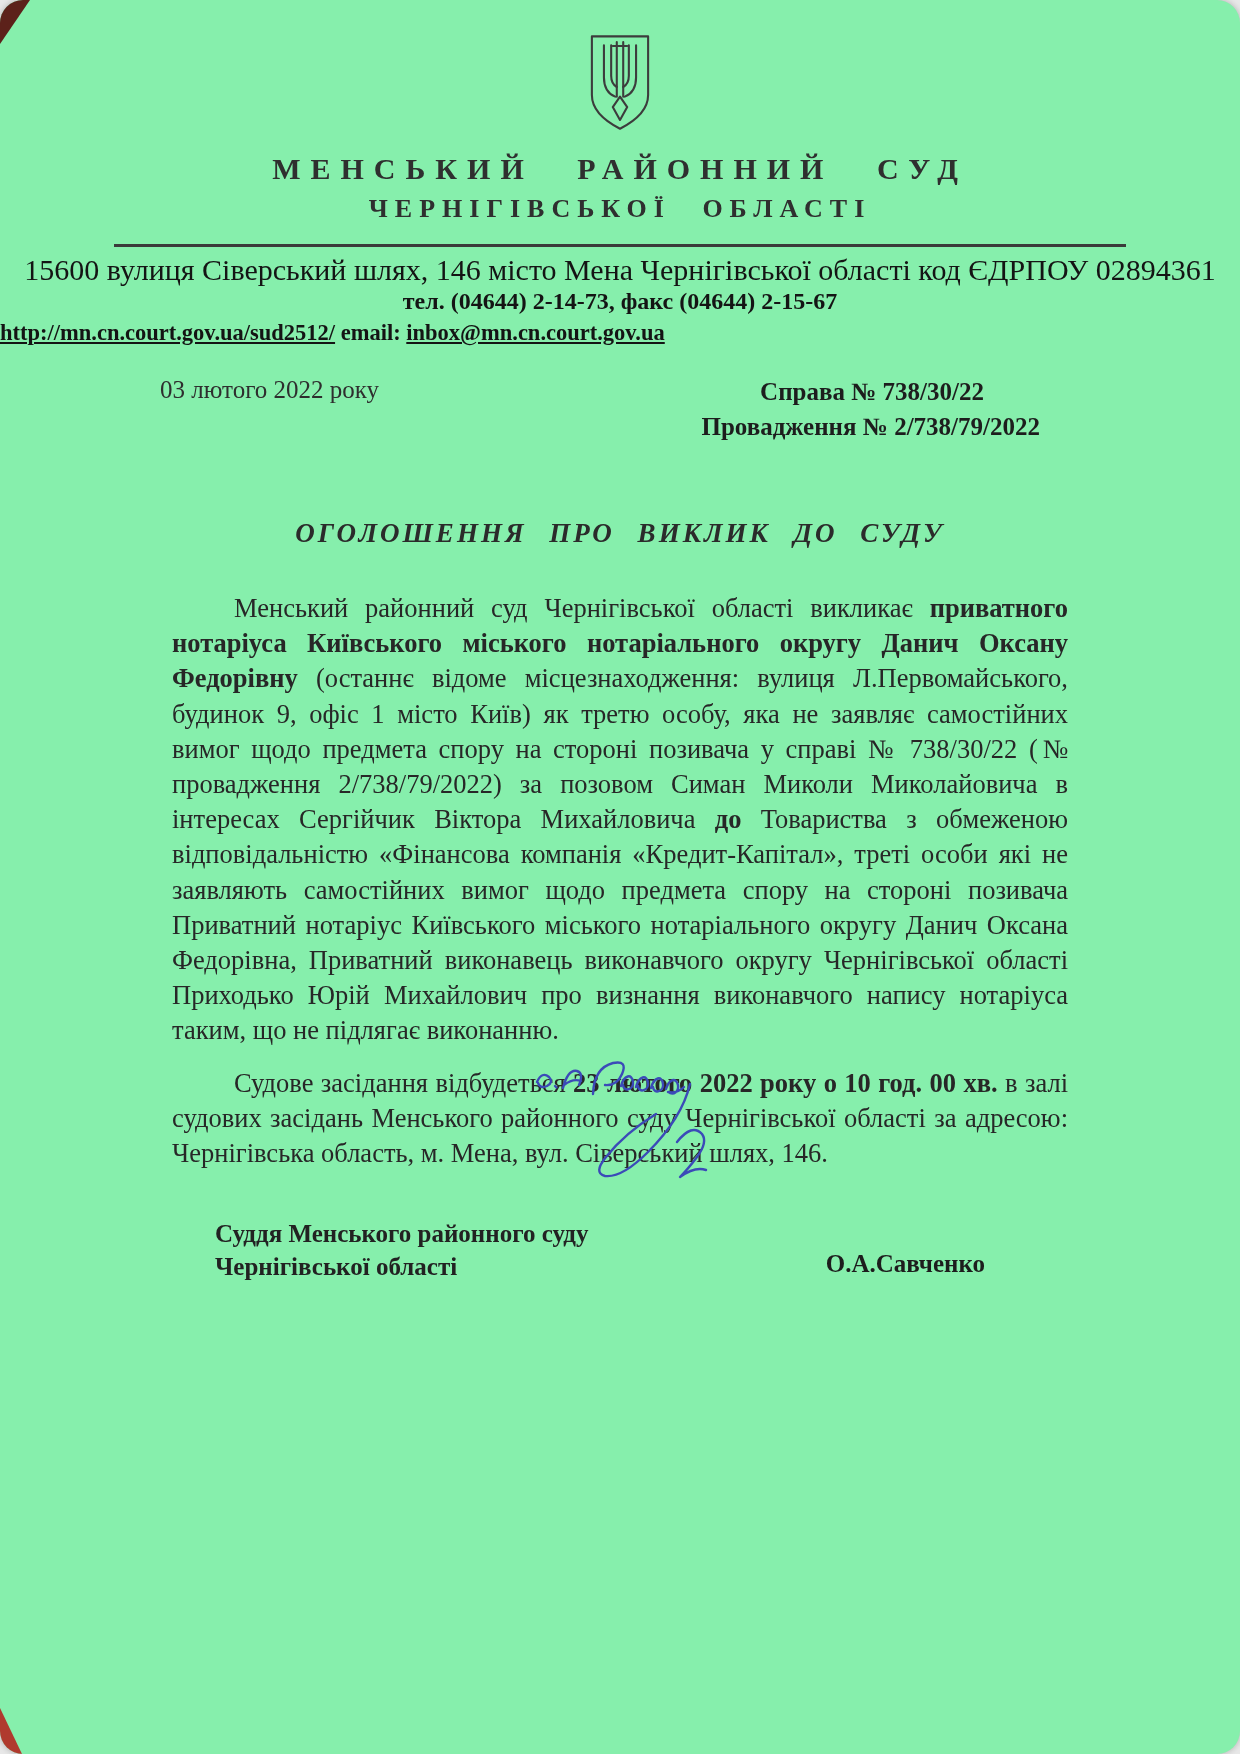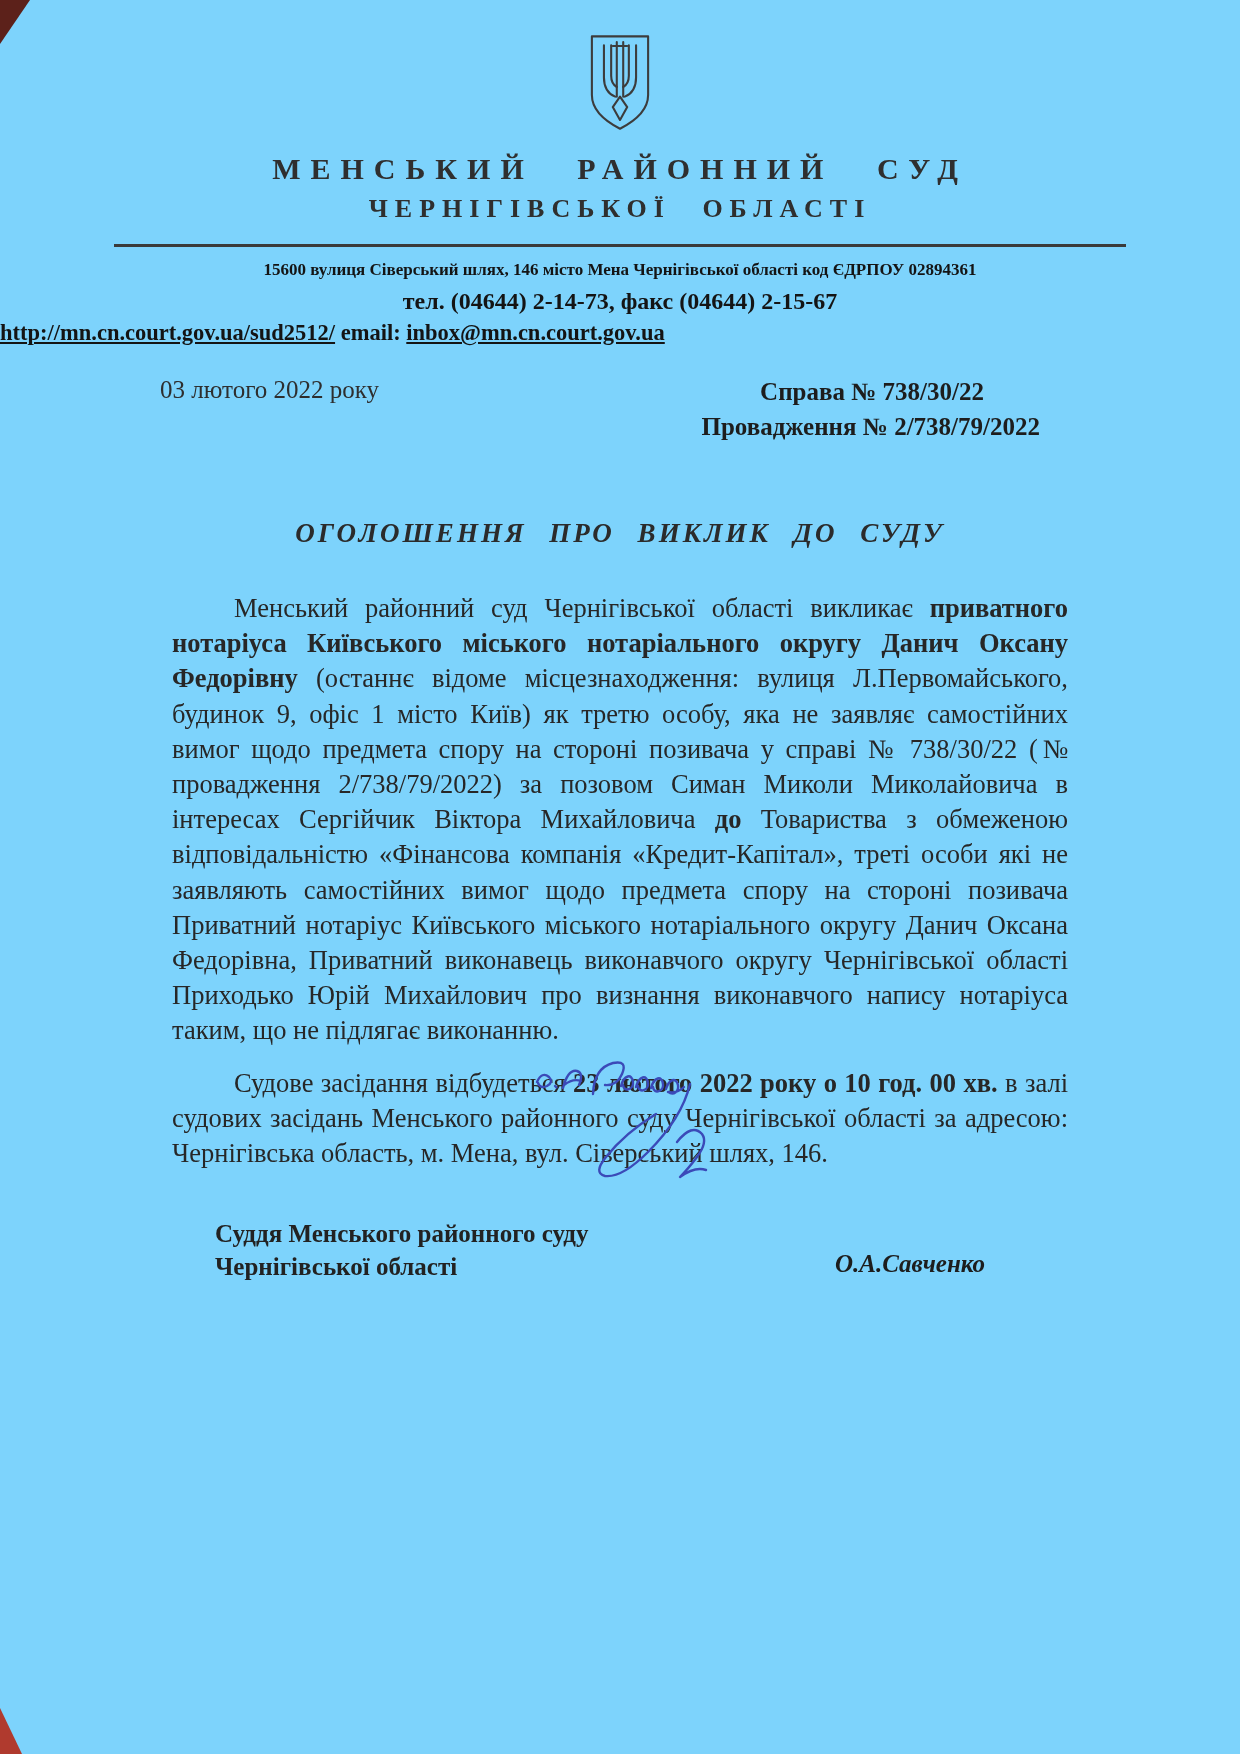--- a/index.html
+++ b/index.html
@@ -1,24 +1,25 @@
 <!DOCTYPE html>
 <html><head>
 <meta charset="utf-8">
 <style>
   html,body{margin:0;padding:0;background:#e8e8e8;}
   .page{
     position:relative;
     width:1240px;height:1754px;
     margin:0 auto;
-    background:#7dd3fc;
+    background:#86efac;
     font-family:"Liberation Serif", serif;
     color:#262626;
     overflow:hidden;
     box-shadow:0 0 6px rgba(0,0,0,.25);
+    border-radius:23px;
   }
   
   .corner-top-left{
     position:absolute;top:0;left:0;width:30px;height:44px;
     background:#5c211a;
     clip-path:polygon(0 0,100% 0,0 100%);
   }
   .corner-bottom-left{
     position:absolute;bottom:0;left:0;width:22px;height:46px;
     background:#b03a2e;
@@ -33,21 +34,21 @@
   }
   .court-line2{
     margin-top:8px;
     font-size:26px; font-weight:700; letter-spacing:7px; word-spacing:18px;
     color:#2f2f2f;
   }
   .rule{
     width:1012px; margin:20px auto 8px auto;
     border:0; border-top:3px solid #3a3a3a; height:0;
   }
-  .addr-line{ text-align:center; font-size:17px; font-weight:700; color:#141414; line-height:30px;}
+  .addr-line{ text-align:center; font-size:30px; font-weight:400; color:#141414; line-height:30px;}
   .phone-line{ text-align:center; font-size:24px; font-weight:700; color:#141414; line-height:32px;}
   .web-line{ text-align:left; font-size:22.5px; font-weight:700; color:#141414; line-height:31px;}
   .web-line a{ color:#141414; text-decoration:underline; }
   .meta{
     display:flex; justify-content:space-between; align-items:flex-start;
     padding:26px 200px 0 160px;
   }
   .meta-date{ font-size:25px; color:#2e2e2e; padding-top:2px;}
   .meta-case{ text-align:right; font-size:25px; font-weight:700; color:#1d1d1d; line-height:35px;}
   .meta-case .case-no{ padding-right:56px; }
@@ -65,21 +66,21 @@
     color:#272727;
   }
   .body-text p{ margin:17px; text-indent:62px; }
   .sig-block{ position:relative; margin-top:46px; }
   .sig-left{
     margin-left:215px;
     font-size:25px; font-weight:700; color:#222; line-height:33px;
   }
   .sig-name{
     position:absolute; right:255px; top:33px;
-    font-size:25px; font-weight:700; color:#1d1d1d;font-style:italic;
+    font-size:25px; font-weight:700; color:#1d1d1d;
   }
   .signature-svg{
     position:absolute; left:525px; top:1042px; width:275px; height:175px;
   }
 </style>
 </head>
 <body>
 
 <div class="page">
 

